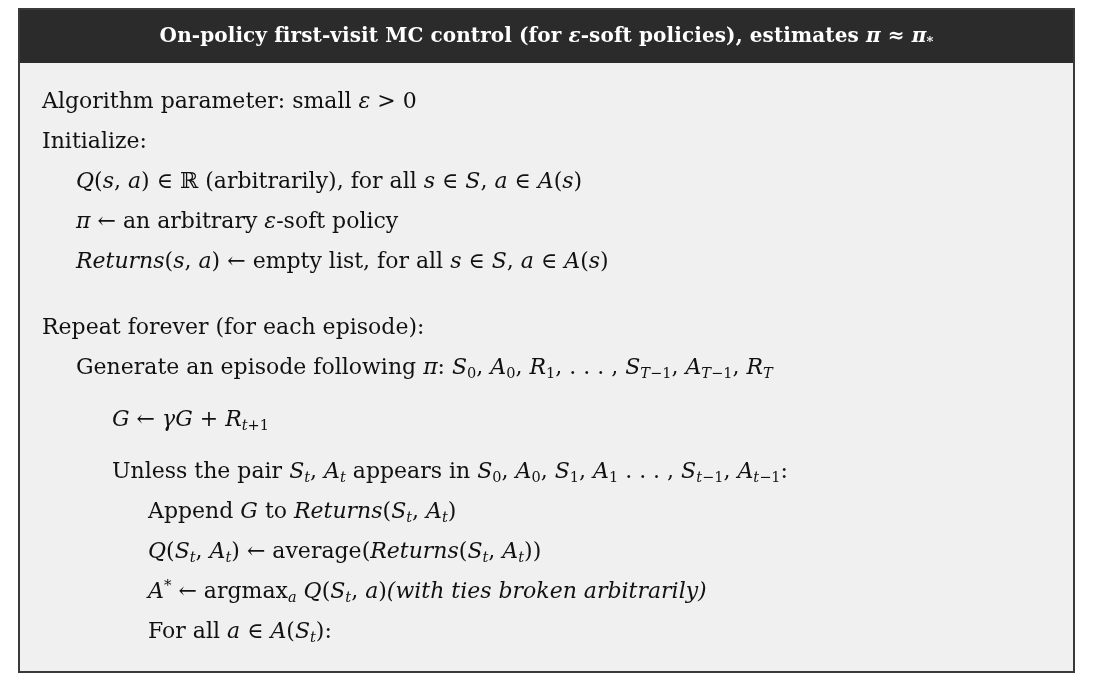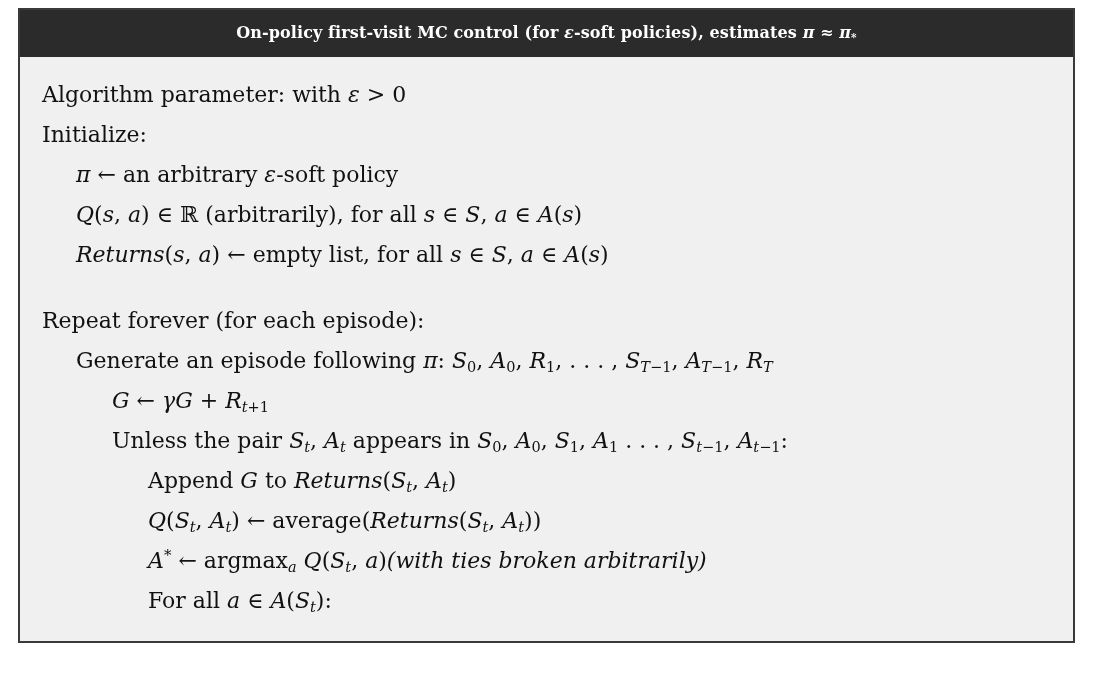--- a/index.html
+++ b/index.html
@@ -21,36 +21,36 @@
     box-sizing: border-box;
     border: 2px solid #3a3a3a;
     background: #f0f0f0;
   }
   .algo-header {
     background: #2b2b2b;
     color: #ffffff;
     text-align: center;
     font-family: "DejaVu Serif", serif;
     font-weight: bold;
-    font-size: 16px;
+    font-size: 20px;
     padding: 13px 10px 14px 10px;
     letter-spacing: 0.1px;
     white-space: nowrap;
   }
   .algo-body {
     padding: 18px 22px 20px 22px;
     font-size: 22px;
     line-height: 1.82;
     color: #111111;
   }
   .line {
     white-space: nowrap;
   }
   .ind1 { padding-left: 34px; }
-  .ind2 { padding-left: 70px; }
+  .ind2 { padding-left: 70px; margin-top: 12px; }
   .ind3 { padding-left: 106px; }
   .gap-top { margin-top: 26px; }
 
   
   .mi { font-family: "DejaVu Serif", serif; font-style: italic; }
   .mup { font-family: "DejaVu Serif", serif; font-style: normal; }
   .cal { font-family: "DejaVu Serif", serif; font-style: italic; }
   .sub {
     font-size: 0.66em;
     vertical-align: -0.28em;
@@ -82,47 +82,47 @@
 
 <div class="algo-box">
 
   <div class="algo-header">
     <span>On-policy first-visit MC control (for </span><span class="mi">ε</span><span>-soft policies), estimates </span><span class="mi">π</span><span> ≈ </span><span class="mi">π</span><span class="sub up">*</span>
   </div>
 
   <div class="algo-body">
 
     <div class="line">
-      <span>Algorithm parameter: with</span>
+      <span>Algorithm parameter: small</span>
       <span class="mi">ε</span>
       <span>&gt; 0</span>
     </div>
 
     <div class="line">
       <span>Initialize:</span>
-    </div>
-
-    <div class="line ind1">
-      <span class="mi">π</span>
-      <span>←</span>
-      <span>an arbitrary</span>
-      <span class="mi">ε</span><span>-soft policy</span>
     </div>
 
     <div class="line ind1">
       <span class="mi">Q</span><span class="mup">(</span><span class="mi">s</span><span class="mup">,&nbsp;</span><span class="mi">a</span><span class="mup">)</span>
       <span>∈</span>
       <span class="bb">ℝ</span>
       <span>(arbitrarily), for all</span>
       <span class="mi">s</span>
       <span>∈</span>
       <span class="cal">S</span><span class="mup">,</span>
       <span class="mi">a</span>
       <span>∈</span>
       <span class="cal">A</span><span class="mup">(</span><span class="mi">s</span><span class="mup">)</span>
+    </div>
+
+    <div class="line ind1">
+      <span class="mi">π</span>
+      <span>←</span>
+      <span>an arbitrary</span>
+      <span class="mi">ε</span><span>-soft policy</span>
     </div>
 
     <div class="line ind1">
       <span class="mi">Returns</span><span class="mup">(</span><span class="mi">s</span><span class="mup">,&nbsp;</span><span class="mi">a</span><span class="mup">)</span>
       <span>←</span>
       <span>empty list, for all</span>
       <span class="mi">s</span>
       <span>∈</span>
       <span class="cal">S</span><span class="mup">,</span>
       <span class="mi">a</span>

